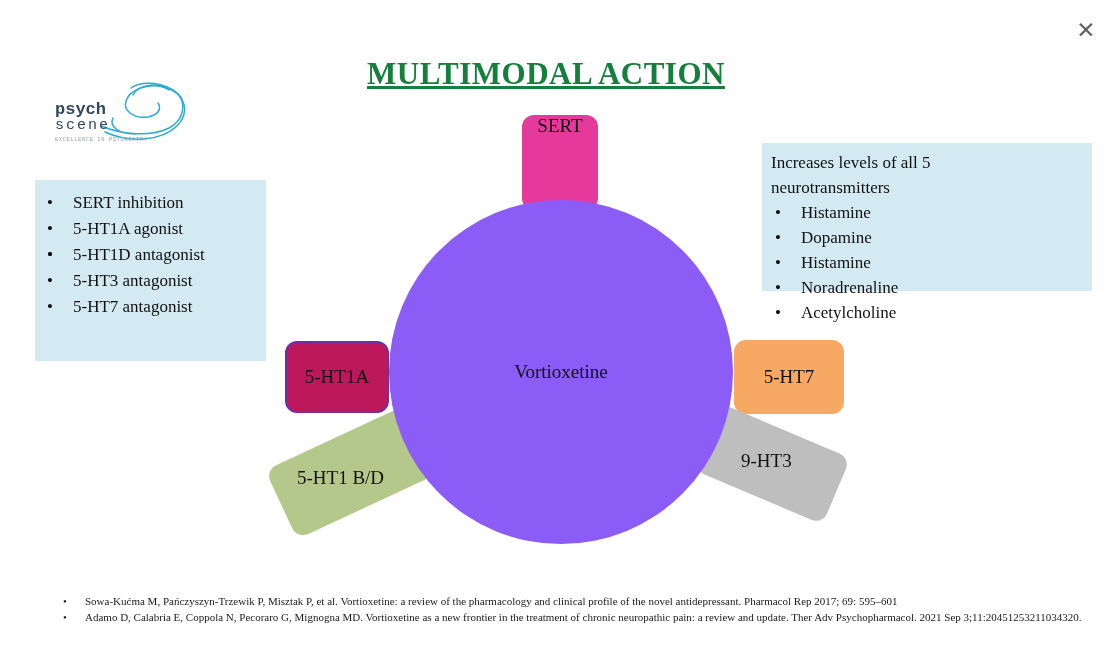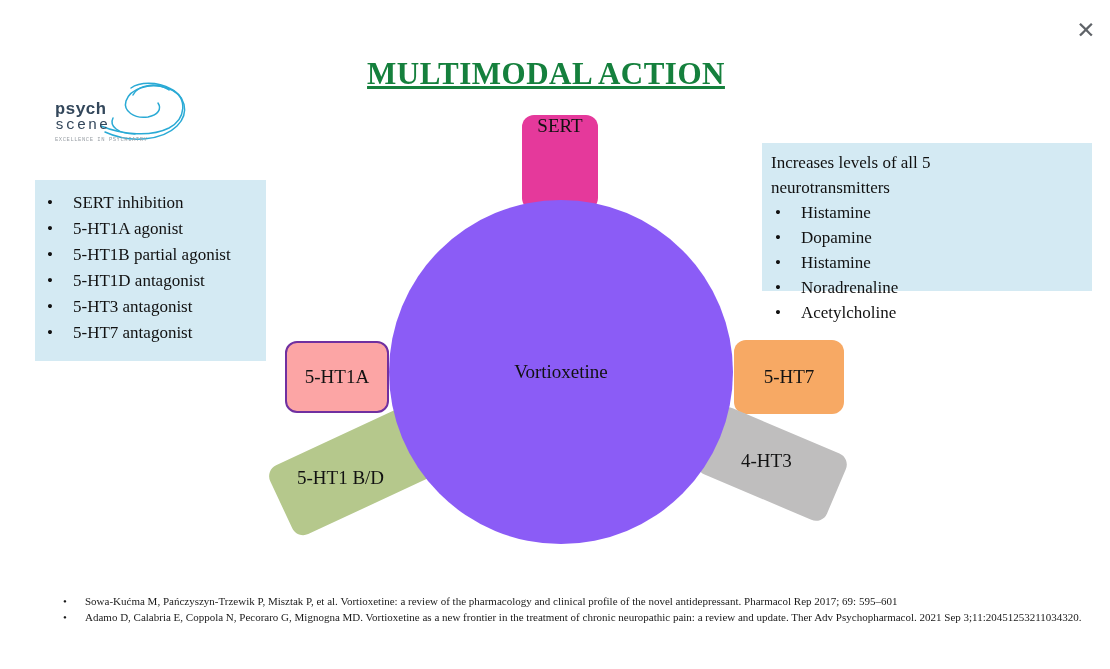--- a/index.html
+++ b/index.html
@@ -75,21 +75,21 @@
       <div class="logo-psych">psych</div>
       <div class="logo-scene">scene</div>
       <div class="logo-tagline">EXCELLENCE IN PSYCHIATRY</div>
     </div>
   </div>
 
   <div class="panel panel-left" style="background-color: rgb(212, 234, 243);">
     <ul class="blist">
       <li><span class="bullet">•</span><span>SERT inhibition</span></li>
       <li><span class="bullet">•</span><span>5-HT1A agonist</span></li>
-      <li><span class="bullet">•</span><span>5-HT1B partial agonist</span></li>
+      <li><span class="bullet">•</span></li>
       <li><span class="bullet">•</span><span>5-HT1D antagonist</span></li>
       <li><span class="bullet">•</span><span>5-HT3 antagonist</span></li>
       <li><span class="bullet">•</span><span>5-HT7 antagonist</span></li>
     </ul>
   </div>
 
   <div class="panel panel-right" style="background-color: rgb(212, 234, 243);">
     <div class="panel-heading">Increases levels of all 5 neurotransmitters</div>
     <ul class="blist">
       <li><span class="bullet">•</span><span>Histamine</span></li>
@@ -97,33 +97,33 @@
       <li><span class="bullet">•</span><span>Histamine</span></li>
       <li><span class="bullet">•</span><span>Noradrenaline</span></li>
       <li><span class="bullet">•</span><span>Acetylcholine</span></li>
     </ul>
   </div>
 
   <div class="tab tab-sert" style="background-color: rgb(229, 57, 155);">
     <span class="tab-label">SERT</span>
   </div>
 
-  <div class="tab tab-1a" style="background-color: #fca5a5; border-color: rgb(112, 48, 160);">
+  <div class="tab tab-1a" style="background-color: #be185d; border-color: rgb(112, 48, 160);">
     <span class="tab-label">5-HT1A</span>
   </div>
 
   <div class="tab tab-bd" style="background-color: rgb(181, 200, 140);"></div>
   <div class="float-label label-bd">5-HT1 B/D</div>
 
   <div class="tab tab-7" style="background-color: rgb(247, 169, 100);">
     <span class="tab-label">5-HT7</span>
   </div>
 
   <div class="tab tab-3" style="background-color: rgb(191, 190, 190);"></div>
-  <div class="float-label label-3">4-HT3</div>
+  <div class="float-label label-3">9-HT3</div>
 
   <div class="circle" style="background-color: #8b5cf6;">
     <span>Vortioxetine</span>
   </div>
 
   <div class="refs">
     <div class="ref-row">
       <span class="ref-bullet">•</span><span>Sowa-Kućma M, Pańczyszyn-Trzewik P, Misztak P, et al. Vortioxetine: a review of the pharmacology and clinical profile of the novel antidepressant. Pharmacol Rep 2017; 69: 595–601</span>
     </div>
     <div class="ref-row">

